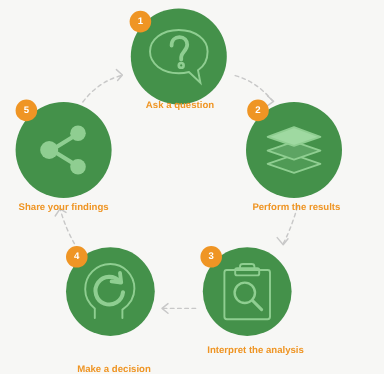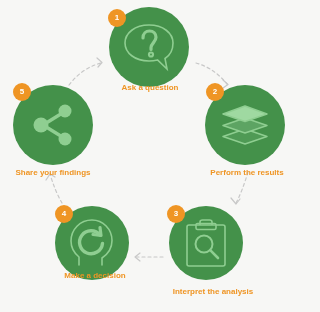--- a/index.html
+++ b/index.html
@@ -78,21 +78,21 @@
   #step-2 .caption{ left: 200px; top: 169px; width: 94px; }
 
   
   #step-3 .disc   { left: 169px; top: 206px; width: 74px; height: 74px; }
   #step-3 .badge  { left: 167px; top: 205px; width: 18px; height: 18px; }
   #step-3 .caption{ left: 167px; top: 288px; width: 92px; }
 
   
   #step-4 .disc   { left: 55px; top: 206px; width: 74px; height: 74px; }
   #step-4 .badge  { left: 55px; top: 205px; width: 18px; height: 18px; }
-  #step-4 .caption{ left: 55px; top: 272px; width: 80px; }
+  #step-4 .caption{ left: 55px; top: 304px; width: 80px; }
 
   
   #step-5 .disc   { left: 13px; top: 85px; width: 80px; height: 80px; }
   #step-5 .badge  { left: 13px; top: 83px; width: 18px; height: 18px; }
   #step-5 .caption{ left: 6px; top: 169px; width: 94px; }
 </style>
 </head>
 <body>
 
 <div id="infographic">

